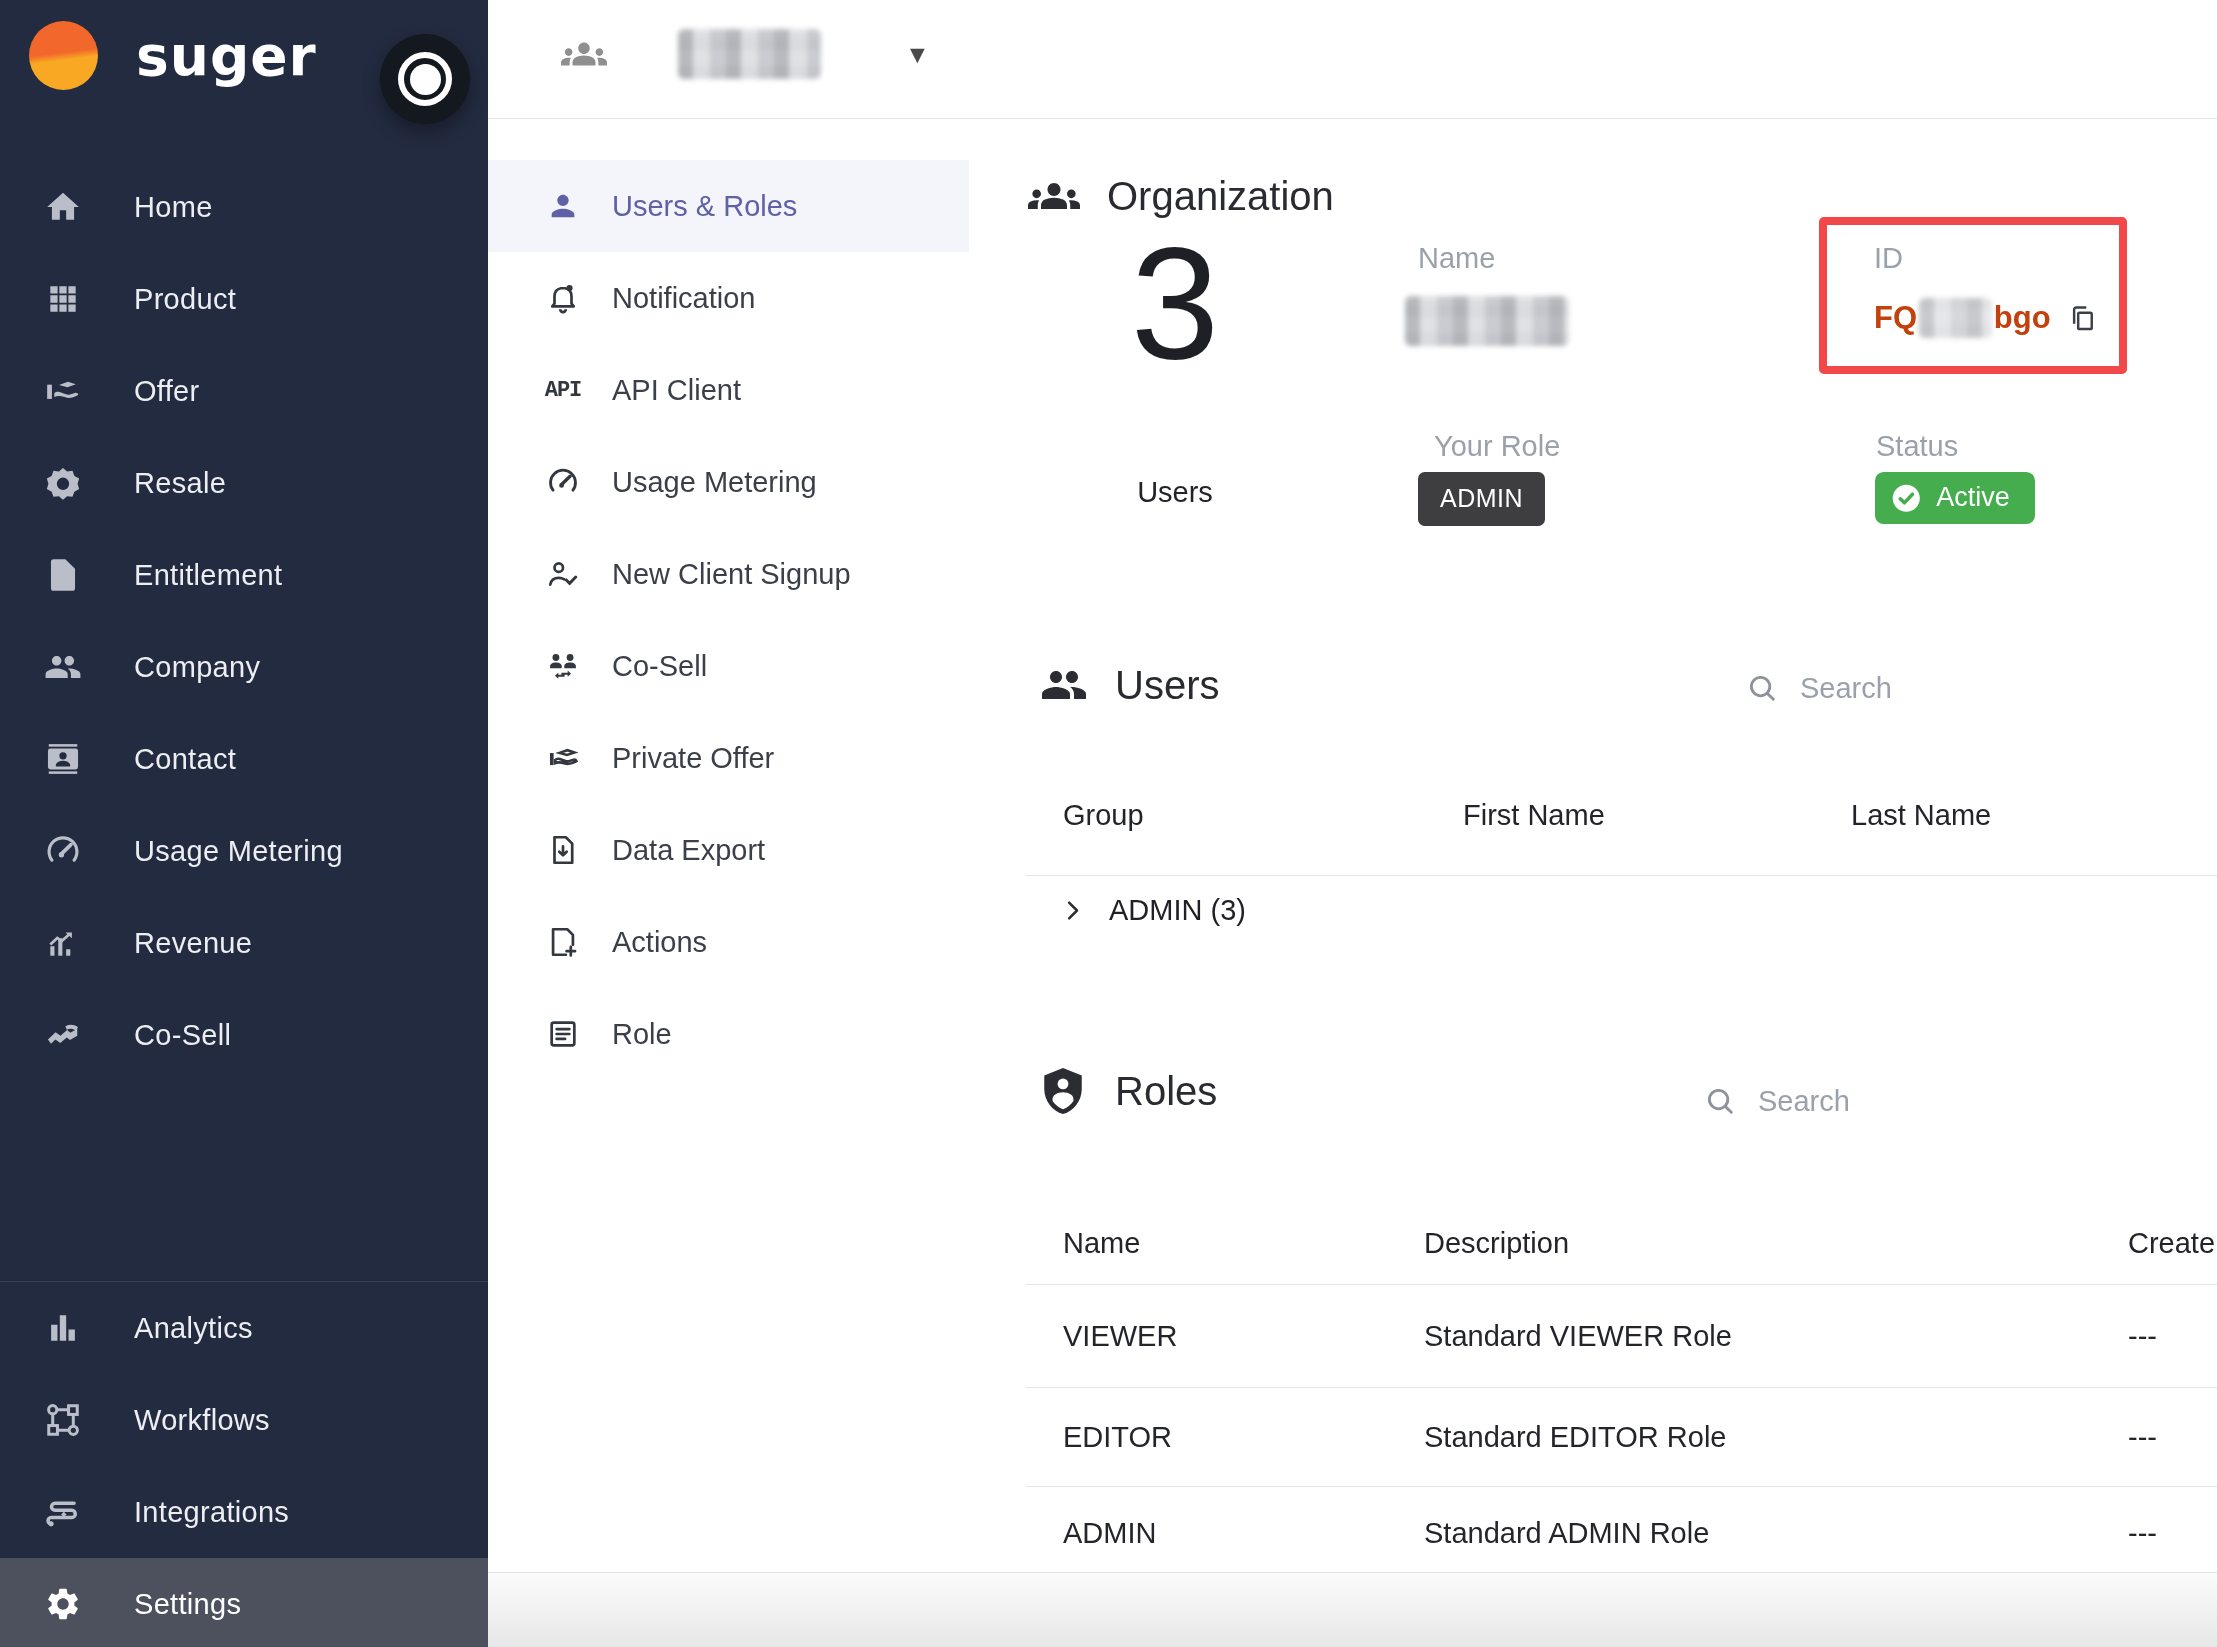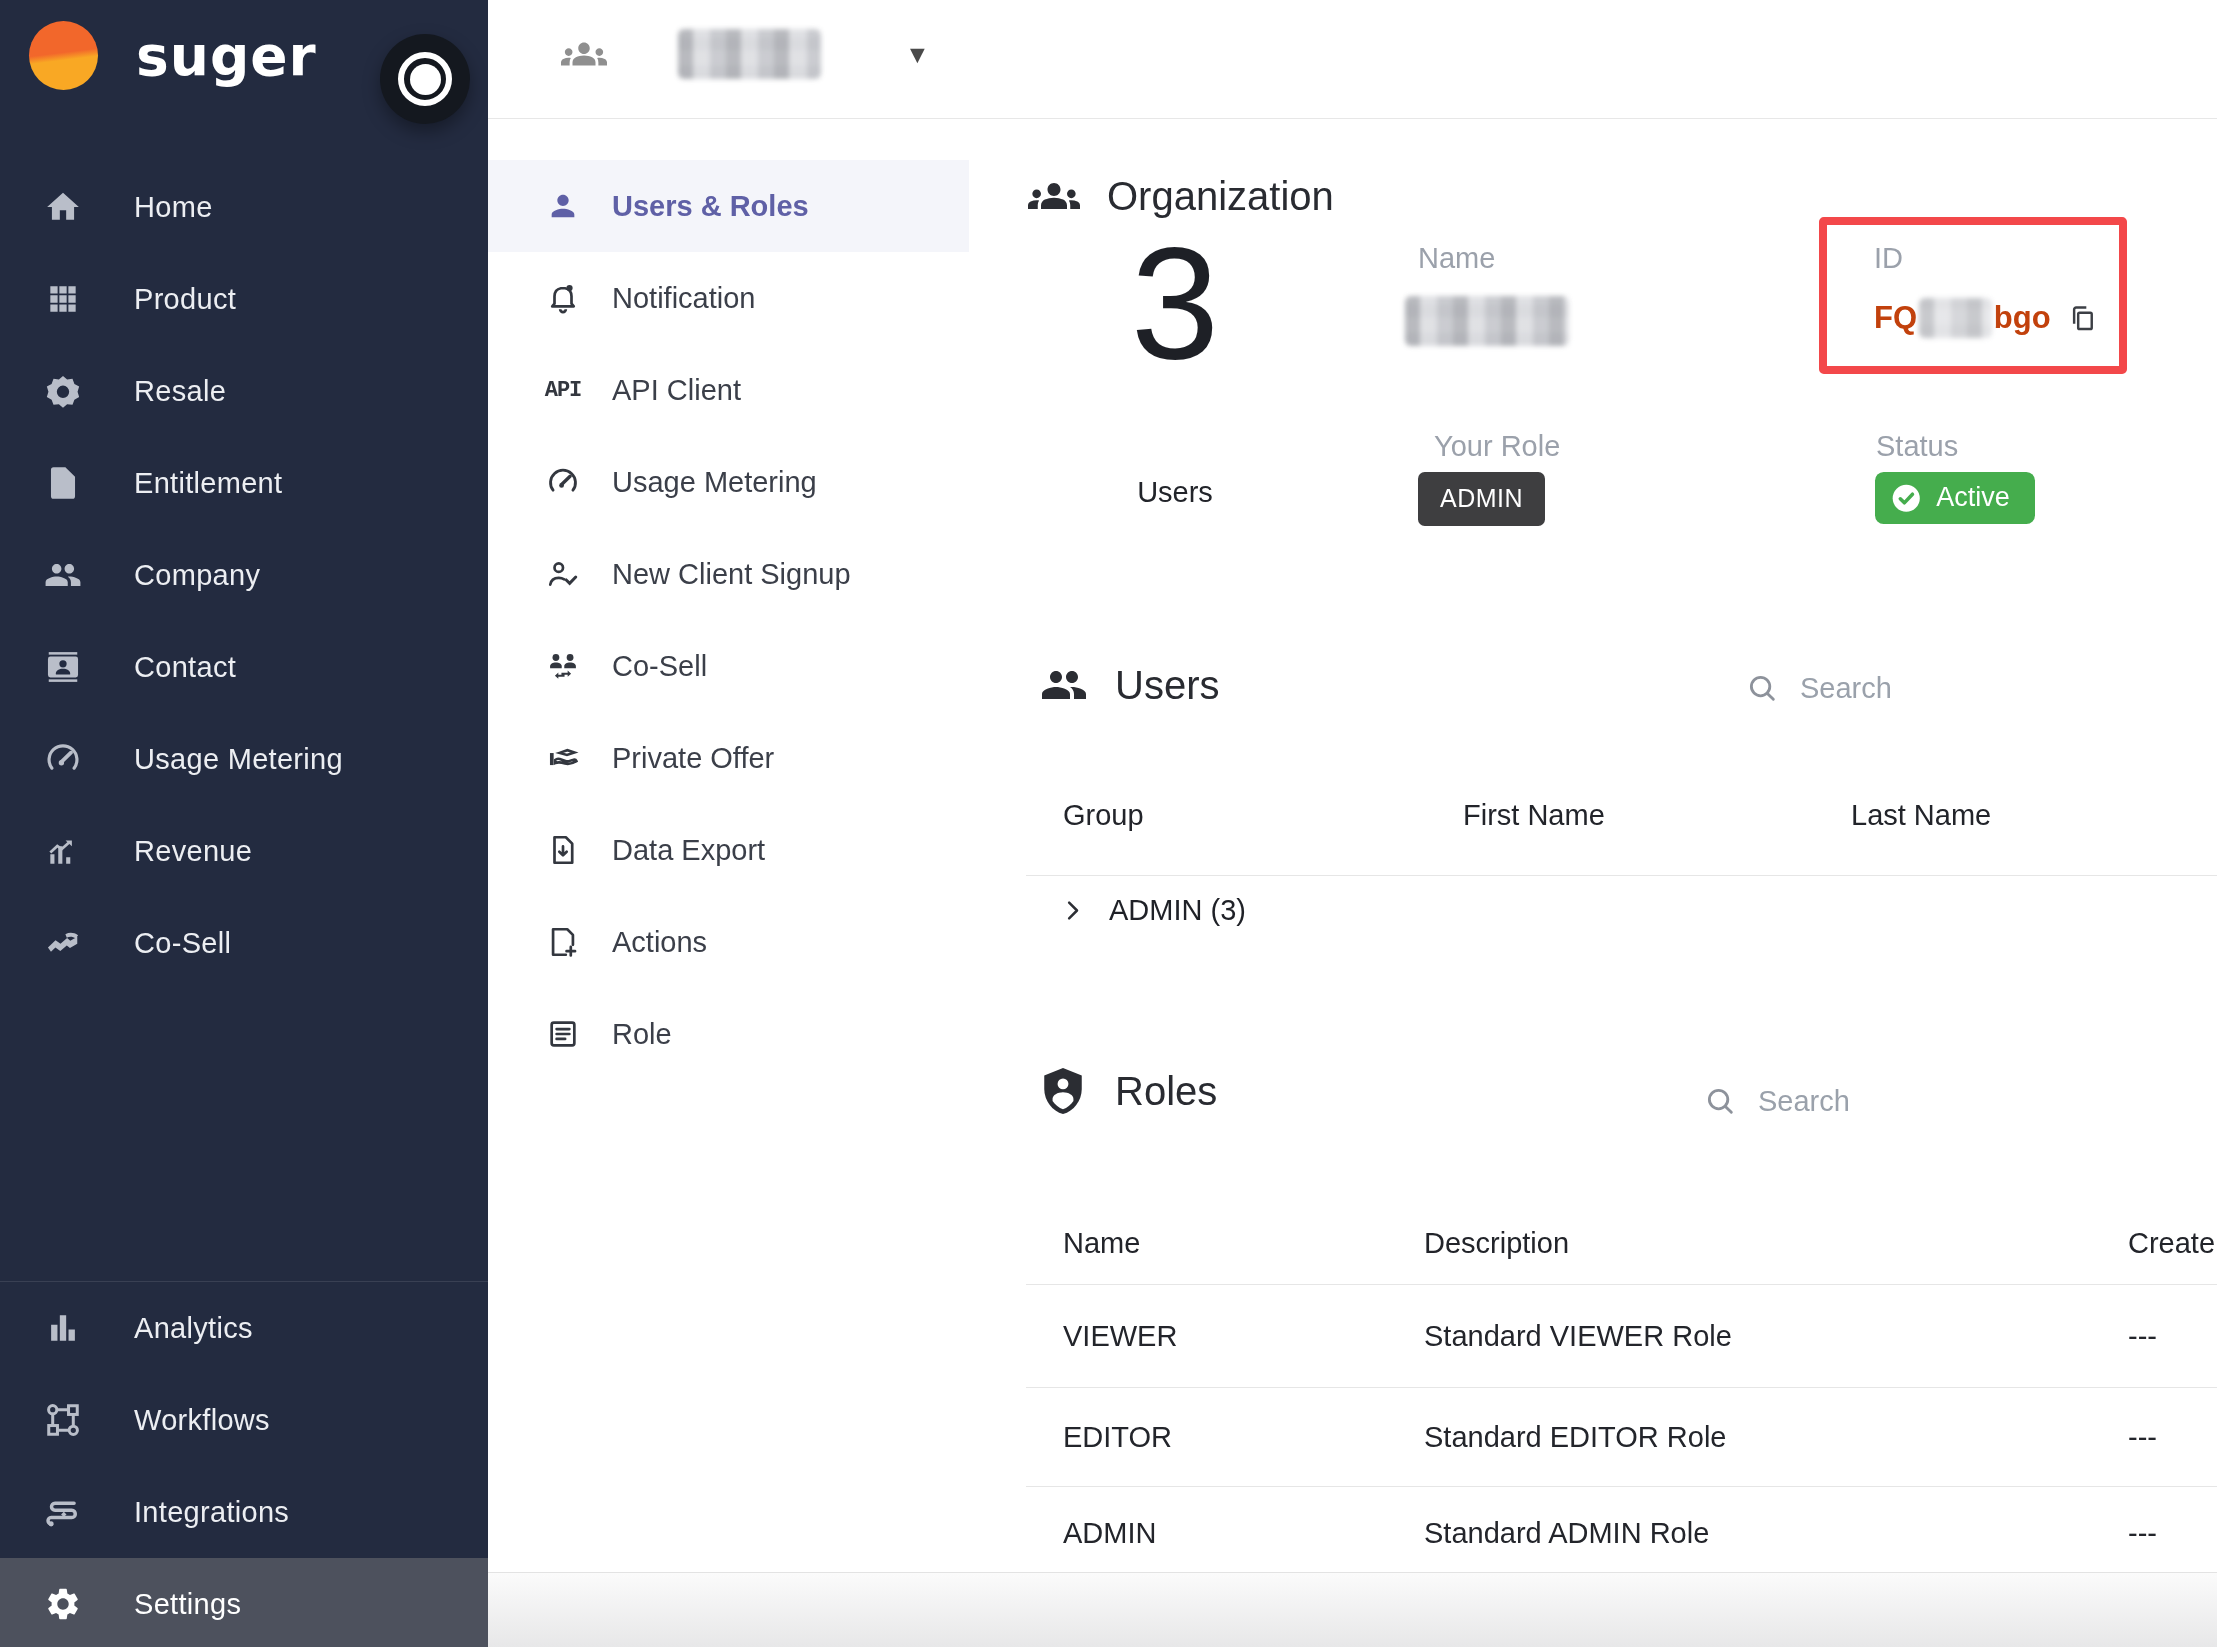--- a/index.html
+++ b/index.html
@@ -44,21 +44,21 @@
     border-right:1.9px solid #e8e8e8; }
   .subnav-list { position:absolute; top:40px; left:0; right:0; }
   .subnav-item { height:92px; display:flex; align-items:center; padding-left:57px; cursor:pointer; color:#3b3f49; }
   .subnav-item .sicon { width:36px; height:36px; flex:0 0 36px; color:#33373f; display:flex;
     align-items:center; justify-content:center; }
   .subnav-item .sicon svg { width:34px; height:34px; }
   .subnav-item .api-text { font-family:"Liberation Mono", monospace; font-weight:700; font-size:22px; letter-spacing:-1px; }
   .subnav-item .slabel { margin-left:31px; font-size:29px; }
   .subnav-item.active { background:#f4f5fa; color:#5f60a6; }
   .subnav-item.active .sicon { color:#5f60a6; }
-  .subnav-item.active .slabel { font-weight:700; }
+  .subnav-item.active .slabel { font-weight:400; }
 
   
   .content { position:absolute; left:969px; top:120px; width:1248px; height:1452px; background:#fff; overflow:hidden; }
 
   .sec-head { position:absolute; display:flex; align-items:center; }
   .sec-head .hicon { color:#2b2d33; display:flex; }
   .sec-title { color:#292b31; font-size:40px; margin-left:27px; }
 
   .big-count { position:absolute; left:115px; top:92px; width:182px; text-align:center;
     font-size:159px; color:#1e2026; line-height:1.15; font-weight:400; }
@@ -137,20 +137,30 @@
         </span>
       <span class="nlabel">Home</span>
     </div>
     <div class="nav-item">
       <span class="nicon">
           <svg viewBox="0 0 24 24" fill="currentColor">
             <path d="M4 4h4.6v4.6H4zM9.7 4h4.6v4.6H9.7zM15.4 4H20v4.6h-4.6zM4 9.7h4.6v4.6H4zM9.7 9.7h4.6v4.6H9.7zM15.4 9.7H20v4.6h-4.6zM4 15.4h4.6V20H4zM9.7 15.4h4.6V20H9.7zM15.4 15.4H20V20h-4.6z"></path>
           </svg>
         </span>
       <span class="nlabel">Product</span>
+    </div>
+    <div class="nav-item">
+      <span class="nicon">
+          <svg viewBox="0 0 24 24" fill="currentColor">
+            <path d="M2 8h3v9H2z"></path>
+            <path d="M6.5 15.8c2.4-1.2 4.6-.6 7 .2 2.2.8 4.7.4 8.2-1.7-.3-.9-1.3-1.4-2.2-1.1l-3.1 1c-.8.3-1.7.2-2.5-.1l-4-1.4c-1.2-.4-2.5-.1-3.4.7z"></path>
+            <path d="M9.5 8.2l5.6-2 5 1.6-5.3 1.9z"></path>
+          </svg>
+        </span>
+      <span class="nlabel">Offer</span>
     </div>
     <div class="nav-item">
       <span class="nicon">
           <svg viewBox="0 0 24 24" fill="currentColor">
             <path d="M12 2.5l2.6 2.2 3.4-.4 1.2 3.2 3 1.7-1 3.3 1 3.3-3 1.7-1.2 3.2-3.4-.4L12 22.5l-2.6-2.2-3.4.4-1.2-3.2-3-1.7 1-3.3-1-3.3 3-1.7L6 4.3l3.4.4zM12 8.6a3.9 3.9 0 100 7.8 3.9 3.9 0 000-7.8z" fill-rule="evenodd"></path>
           </svg>
         </span>
       <span class="nlabel">Resale</span>
     </div>
     <div class="nav-item">

